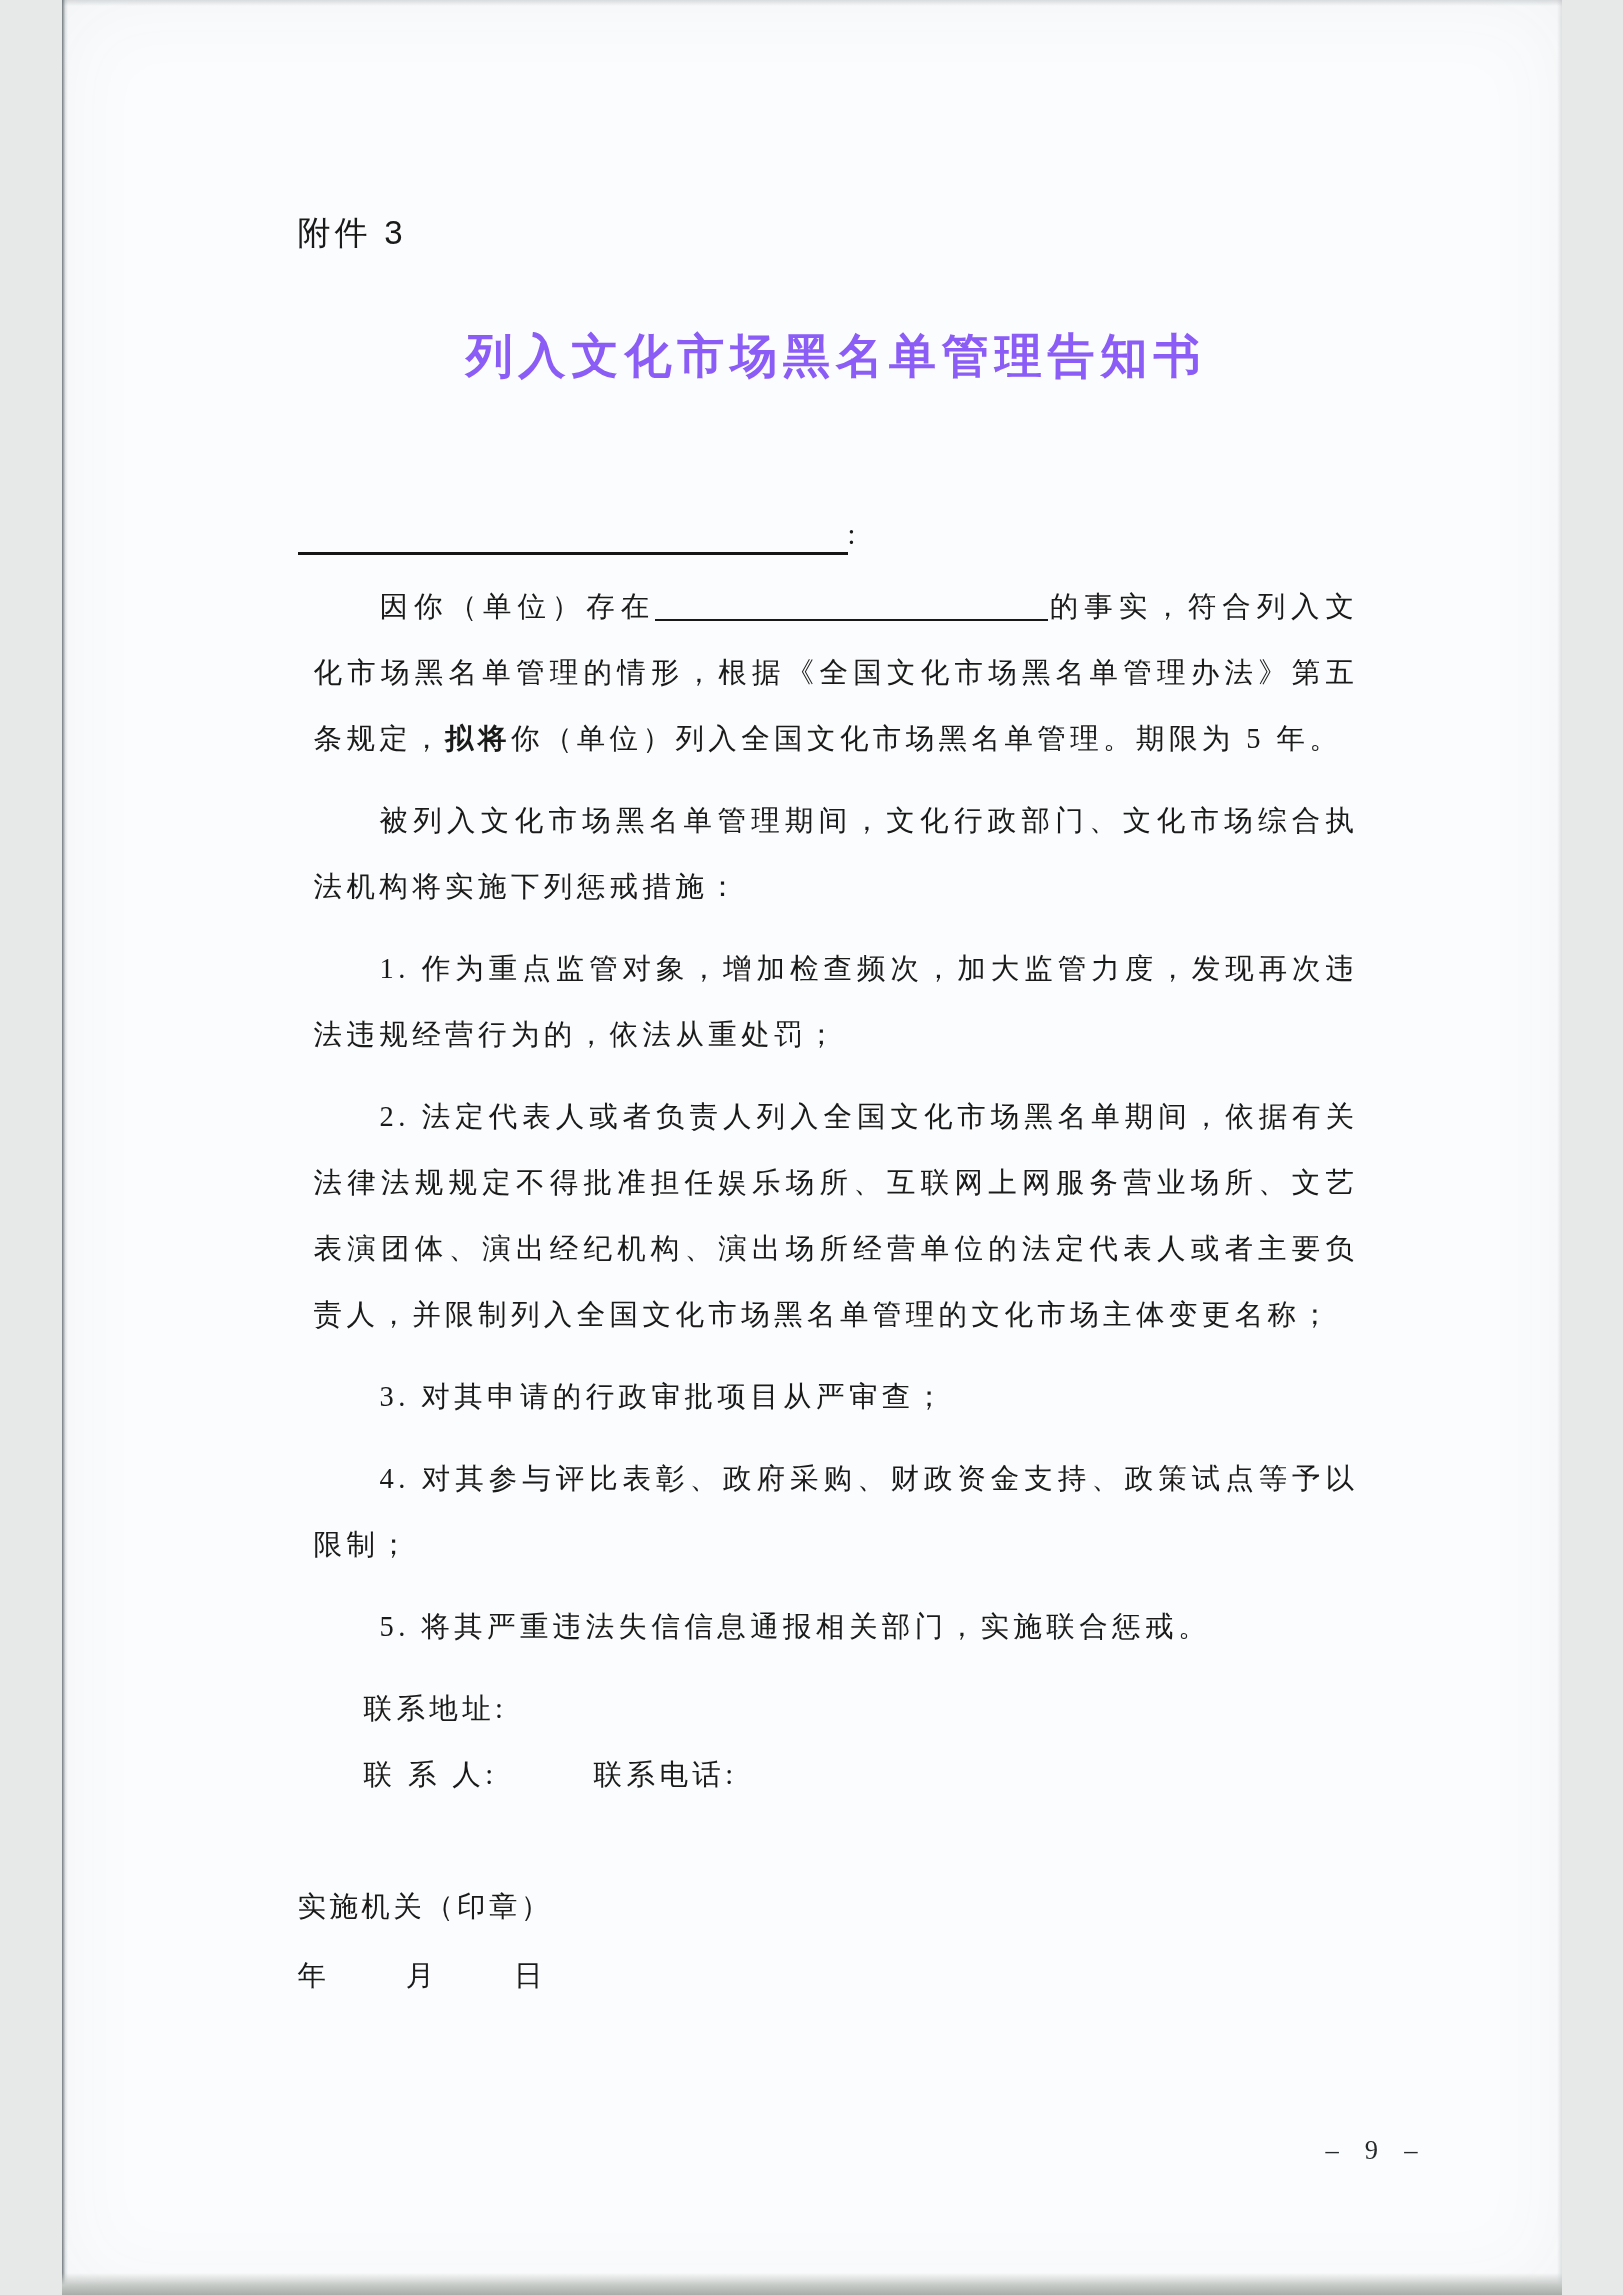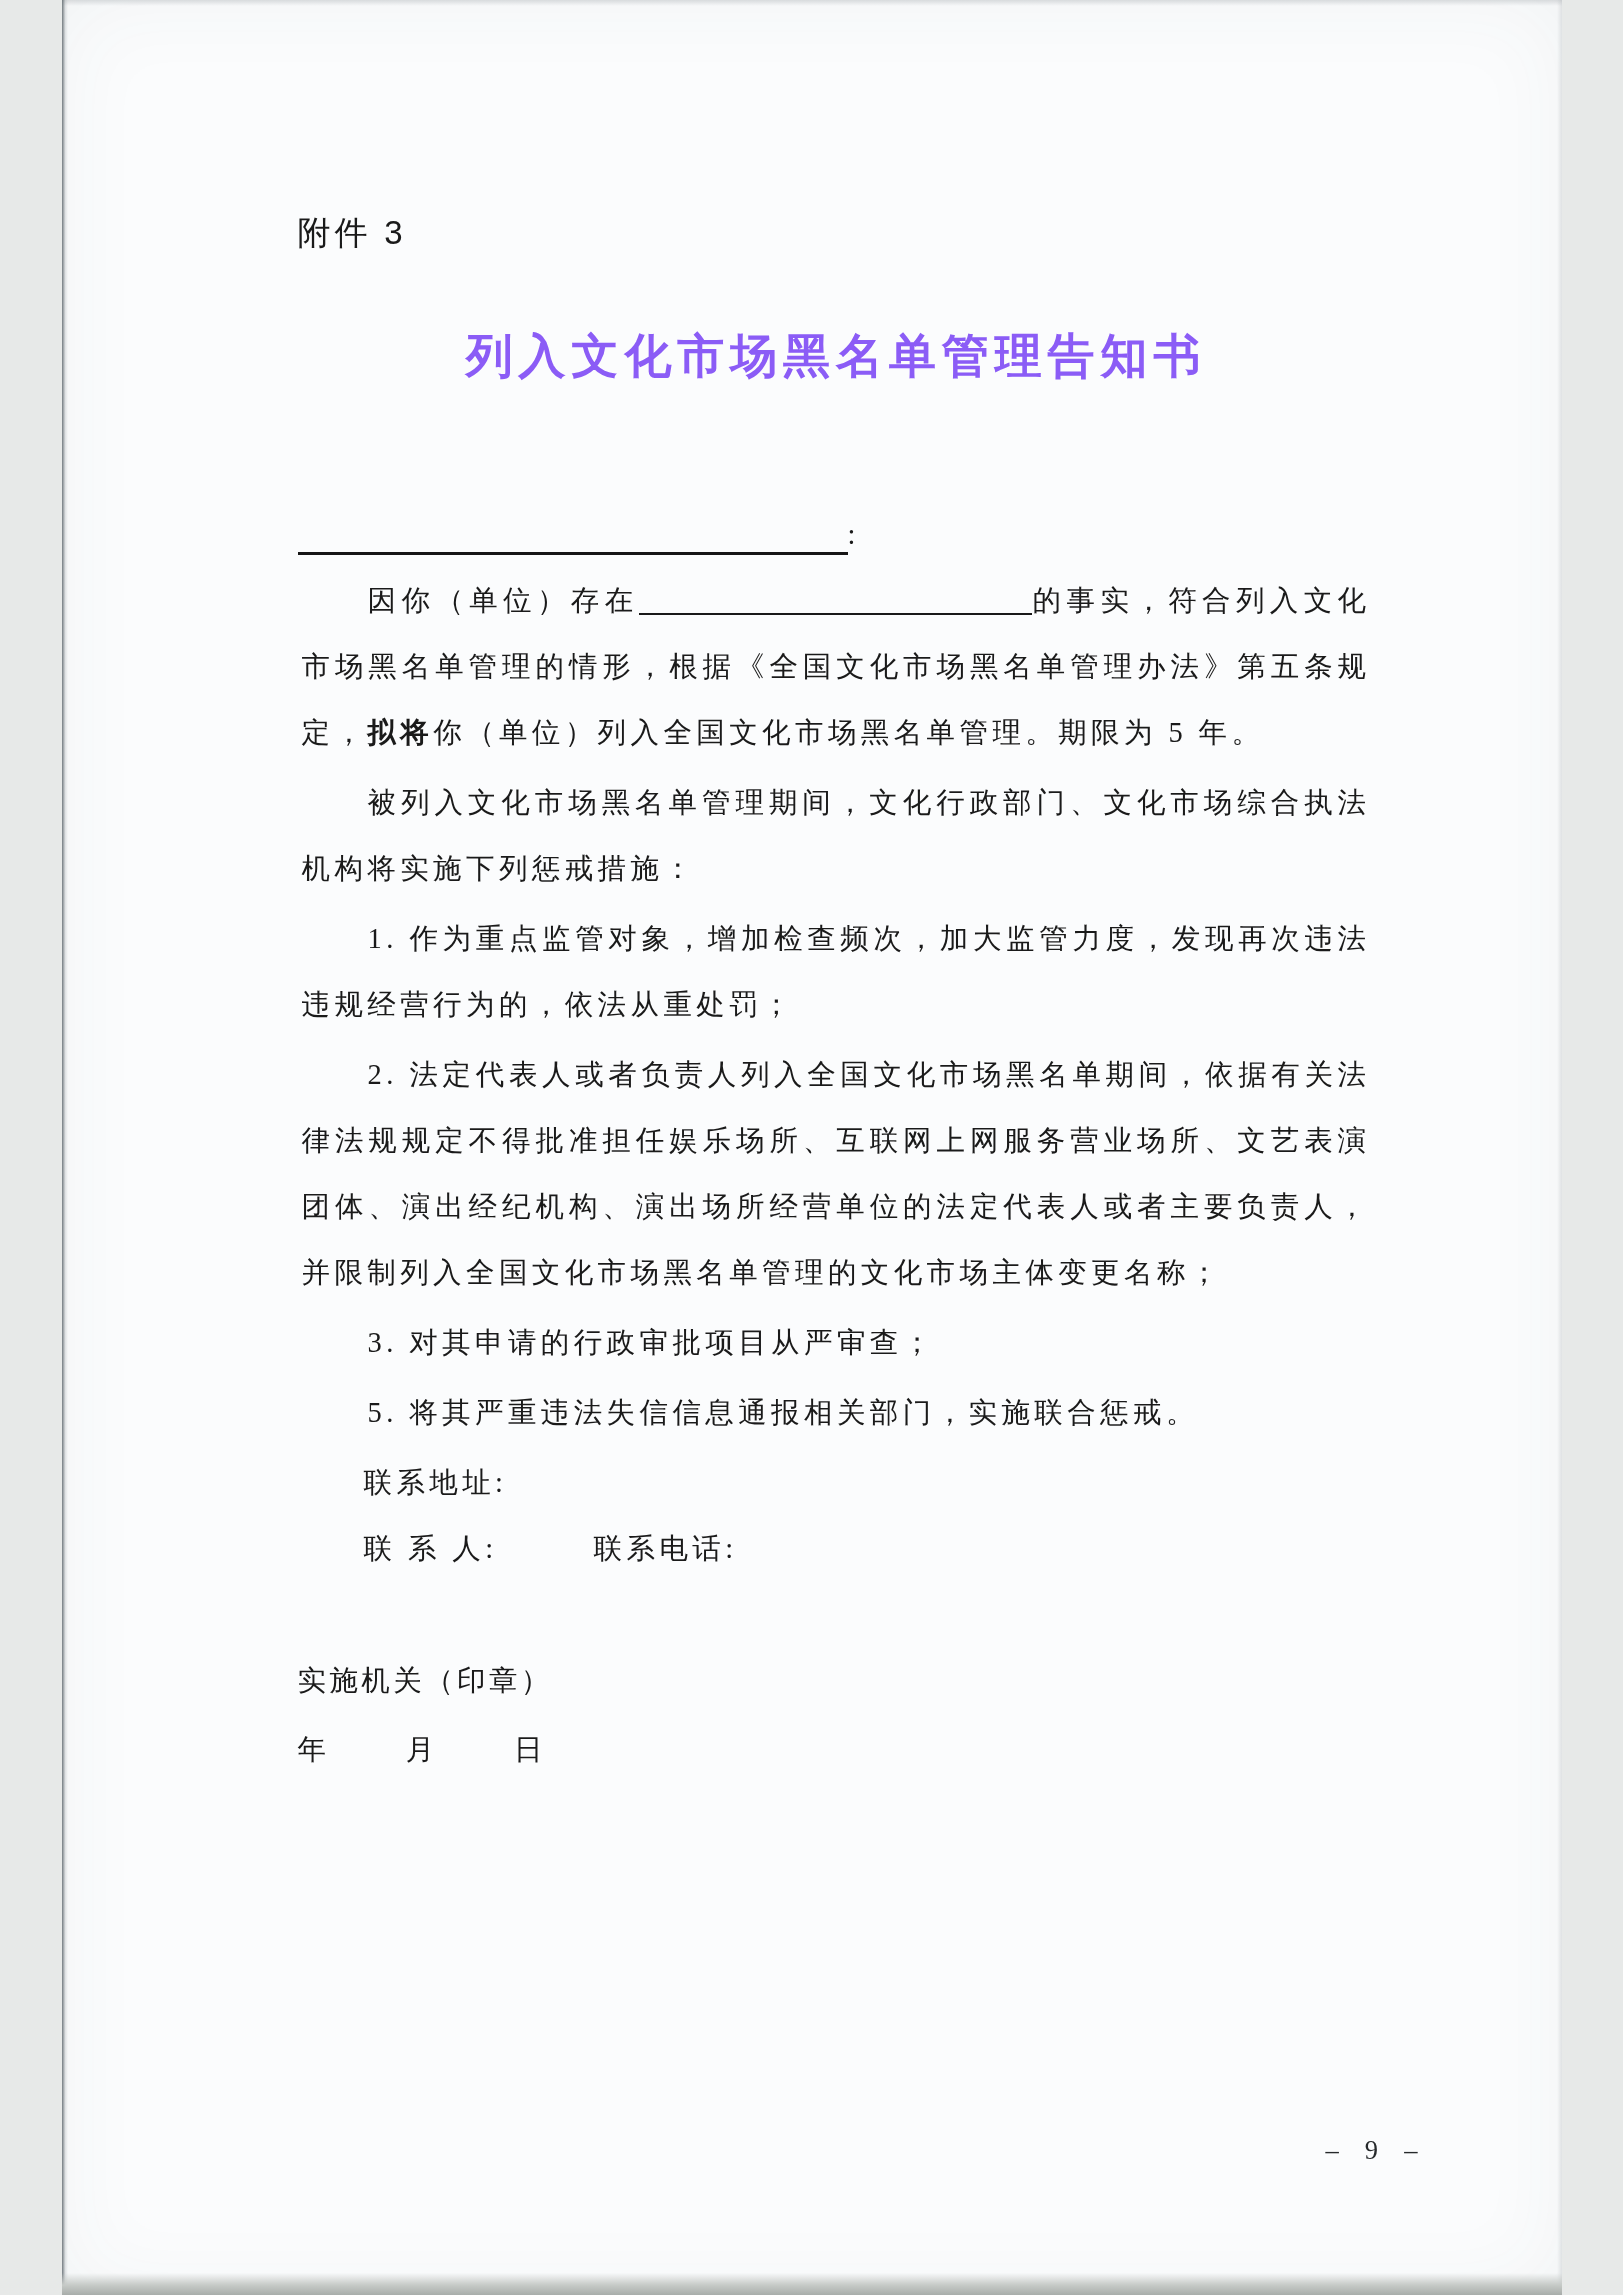--- a/index.html
+++ b/index.html
@@ -72,21 +72,21 @@
   }
   .salutation .colon { font-size: 28.5px; vertical-align: bottom; line-height: 47px; }
 
   .body-text {
     margin-top: 9.8px;
     font-size: 28.5px;
     line-height: 66px;
     letter-spacing: 4.4px;
     text-align: justify;
   }
-  .para { text-indent: 66px; margin: 4px; }
+  .para { text-indent: 66px; margin: 16px; }
   .para .bold { font-weight: bold; }
   .para .blank {
     display: inline-block;
     border-bottom: 2.9px solid #191919;
     height: 24.5px;
     vertical-align: baseline;
     margin-bottom: -4.9px;
   }
 
   .contact-line {
@@ -141,20 +141,21 @@
     <div class="salutation">
       <span class="blank-line"></span><span class="colon">:</span>
     </div>
 
     <div class="body-text" id="body-paragraphs">
         <p class="para"><span>因你（单位）存在</span><span class="blank" style="width: 393px;"></span><span>的事实，符合列入文化市场黑名单管理的情形，根据《全国文化市场黑名单管理办法》第五条规定，</span><span class="bold">拟将</span><span>你（单位）列入全国文化市场黑名单管理。期限为 5 年。</span></p>
         <p class="para"><span>被列入文化市场黑名单管理期间，文化行政部门、文化市场综合执法机构将实施下列惩戒措施：</span></p>
         <p class="para"><span>1. 作为重点监管对象，增加检查频次，加大监管力度，发现再次违法违规经营行为的，依法从重处罚；</span></p>
         <p class="para"><span>2. 法定代表人或者负责人列入全国文化市场黑名单期间，依据有关法律法规规定不得批准担任娱乐场所、互联网上网服务营业场所、文艺表演团体、演出经纪机构、演出场所经营单位的法定代表人或者主要负责人，并限制列入全国文化市场黑名单管理的文化市场主体变更名称；</span></p>
         <p class="para"><span>3. 对其申请的行政审批项目从严审查；</span></p>
+        <p class="para"><span>4. 对其参与评比表彰、政府采购、财政资金支持、政策试点等予以限制；</span></p>
         <p class="para"><span>5. 将其严重违法失信信息通报相关部门，实施联合惩戒。</span></p>
       </div>
 
     <div class="contact-line">
       <span>联系地址:</span>
     </div>
 
     <div class="contact-line">
       <span>联 系 人:</span><span class="phone-label">联系电话:</span>
     </div>

